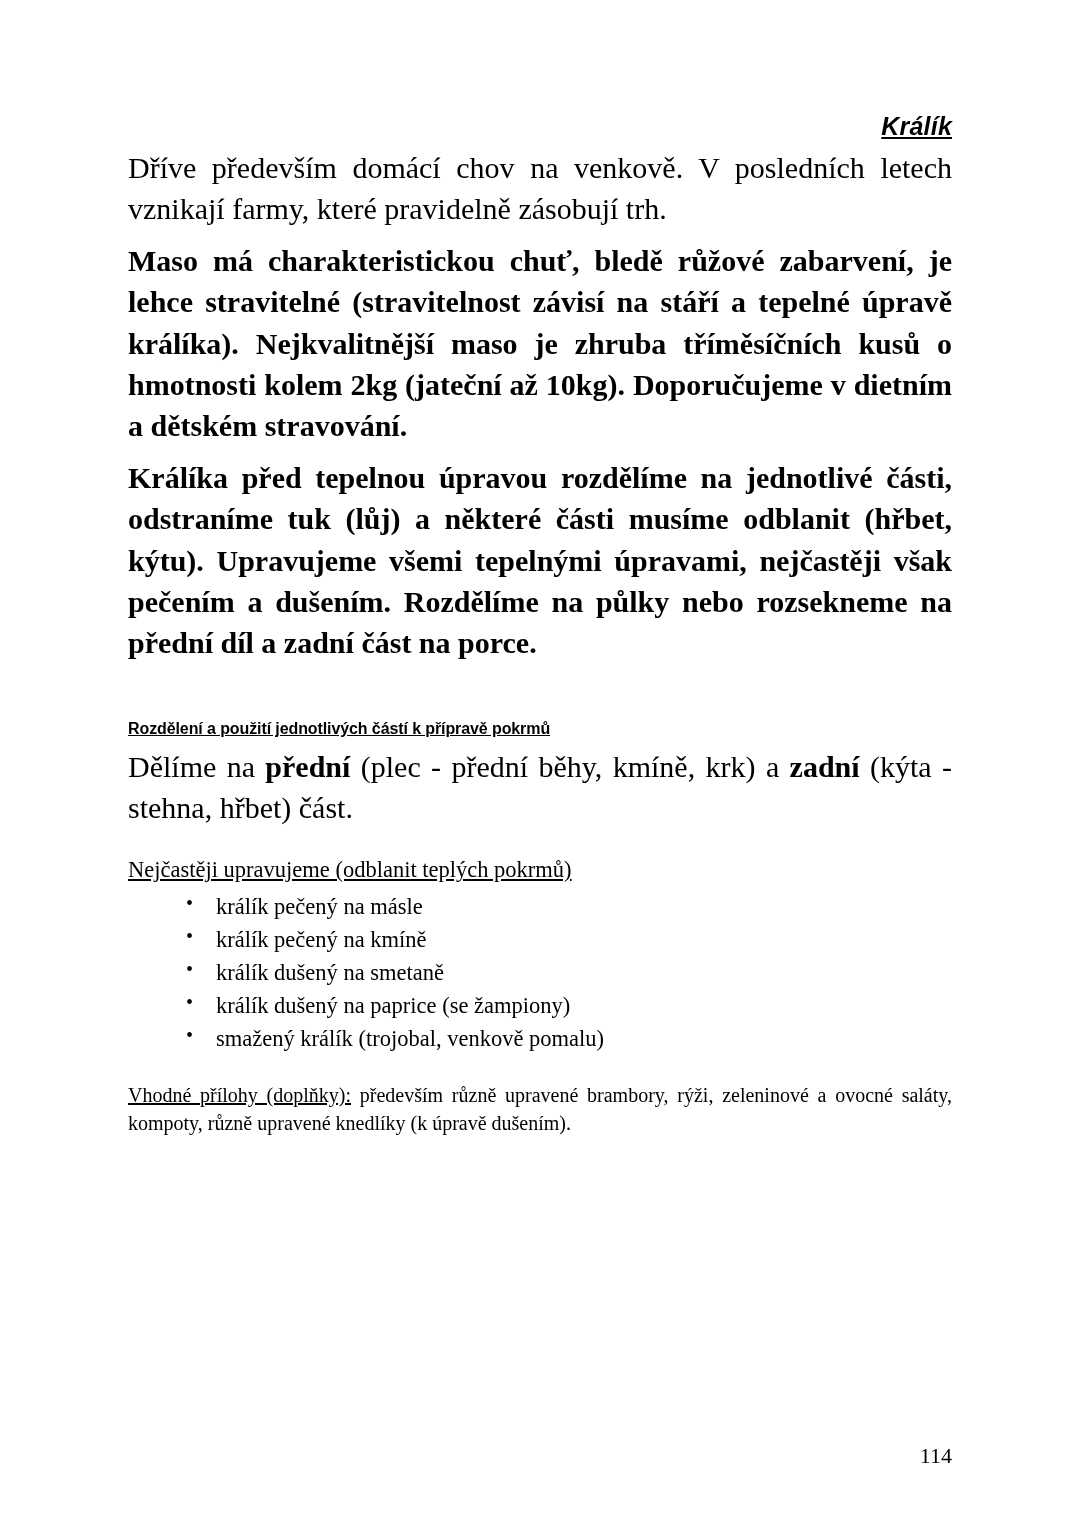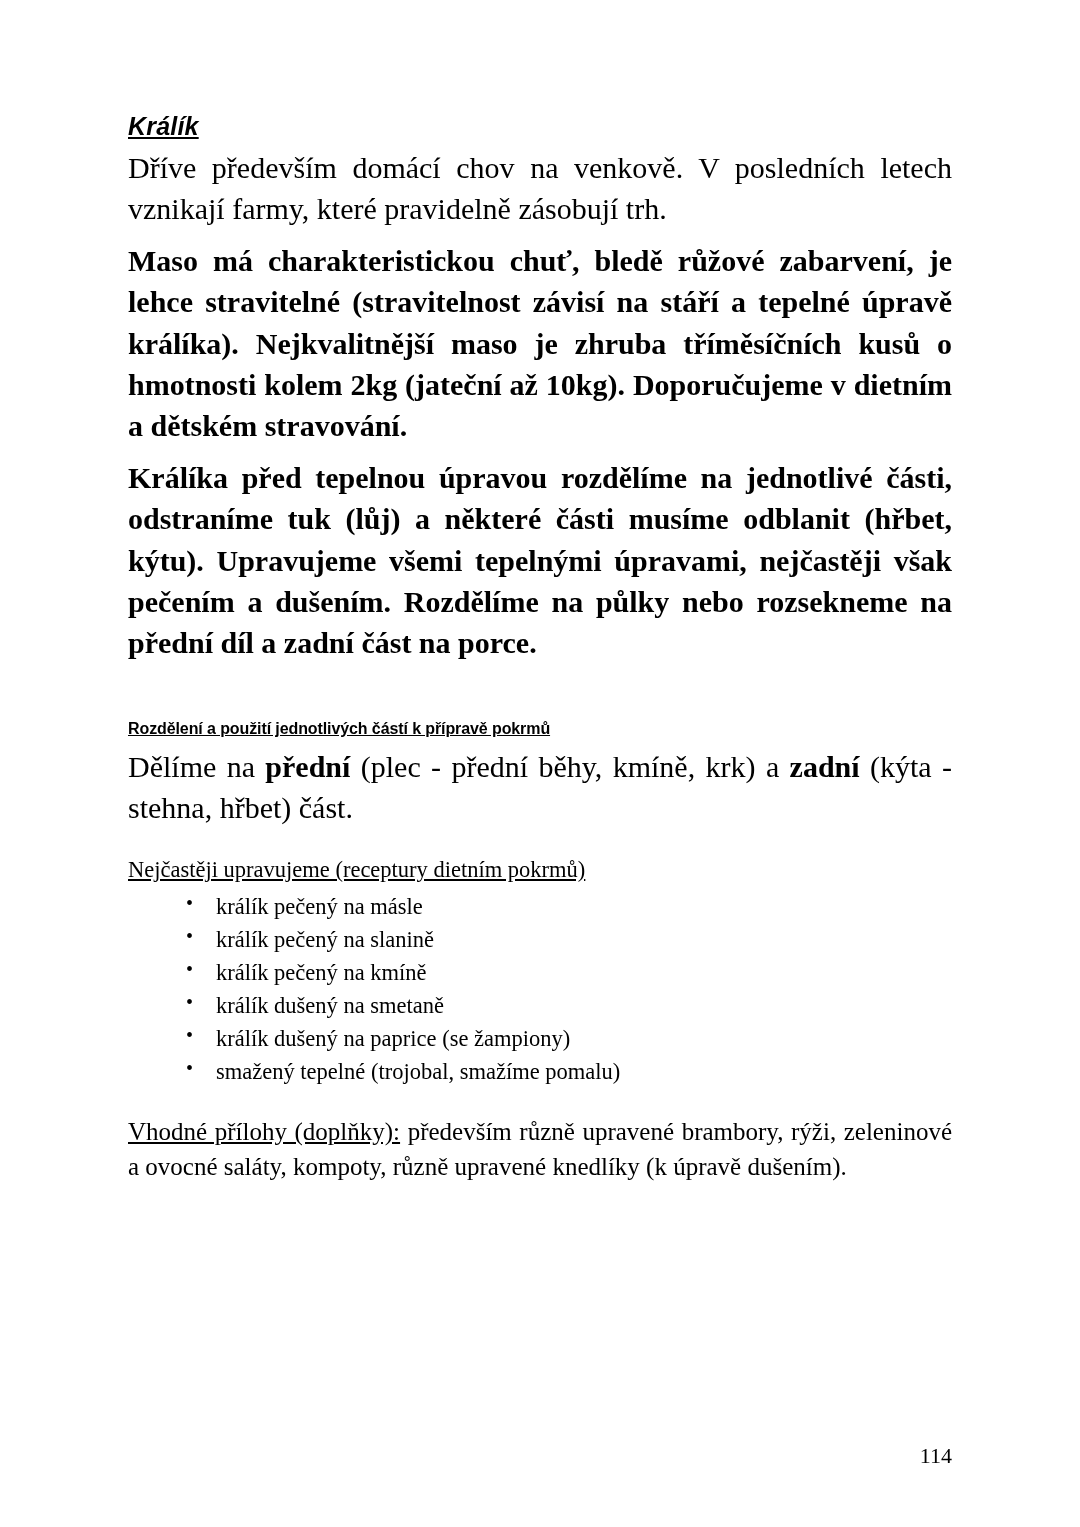--- a/index.html
+++ b/index.html
@@ -18,20 +18,21 @@
     color: #000000;
   }
   .h1 {
     font-family: "Liberation Sans", "DejaVu Sans", sans-serif;
     font-size: 25px;
     font-weight: bold;
     font-style: italic;
     text-decoration: underline;
     margin: 0 0 6px 0;
     letter-spacing: 0.2px;
+    text-align: right;
   }
   .h2 {
     font-family: "Liberation Sans", "DejaVu Sans", sans-serif;
     font-size: 16px;
     font-weight: bold;
     text-decoration: underline;
     margin: 0 0 8px 0;
     letter-spacing: -0.1px;
   }
   p.body {
@@ -66,21 +67,21 @@
     font-size: 20px;
   }
   .underline-lead {
     font-size: 22.5px;
     line-height: 1.4;
     text-decoration: underline;
     margin: 0;
   }
   .nowrap-bold { font-weight: bold; }
   .tail-para {
-    font-size: 25px;
+    font-size: 20px;
     line-height: 1.4;
     margin: 0;
     text-align: justify;
   }
   .tail-para .lead-ul { text-decoration: underline; }
   .page-number {
     position: absolute;
     right: 128px;
     bottom: 58px;
     font-size: 22px;
@@ -103,29 +104,28 @@
 
   <div class="gap-large"></div>
 
   <h2 class="h2">Rozdělení a použití jednotlivých částí k přípravě pokrmů</h2>
 
   <p class="body"><span>Dělíme na </span><span class="nowrap-bold">přední</span><span> (plec - přední běhy, kmíně, krk) a </span><span class="nowrap-bold">zadní</span><span> (kýta - stehna, hřbet) část.</span></p>
 
 
   <div class="gap-mid"></div>
 
-  <p class="underline-lead">Nejčastěji upravujeme (receptury dietním pokrmů)</p>
+  <p class="underline-lead">Nejčastěji upravujeme (odblanit teplých pokrmů)</p>
 
   <ul class="bullets">
     <li>králík pečený na másle</li>
-    <li>králík pečený na slanině</li>
     <li>králík pečený na kmíně</li>
     <li>králík dušený na smetaně</li>
     <li>králík dušený na paprice (se žampiony)</li>
-    <li>smažený tepelné (trojobal, smažíme pomalu)</li>
+    <li>smažený králík (trojobal, venkově pomalu)</li>
   </ul>
 
   <div class="gap-mid"></div>
 
   <p class="tail-para"><span class="lead-ul">Vhodné přílohy (doplňky):</span><span>  především různě upravené brambory, rýži, zeleninové a ovocné saláty, kompoty, různě upravené knedlíky (k úpravě dušením).</span></p>
 
   <div class="page-number">114</div>
 
 </div>
 

